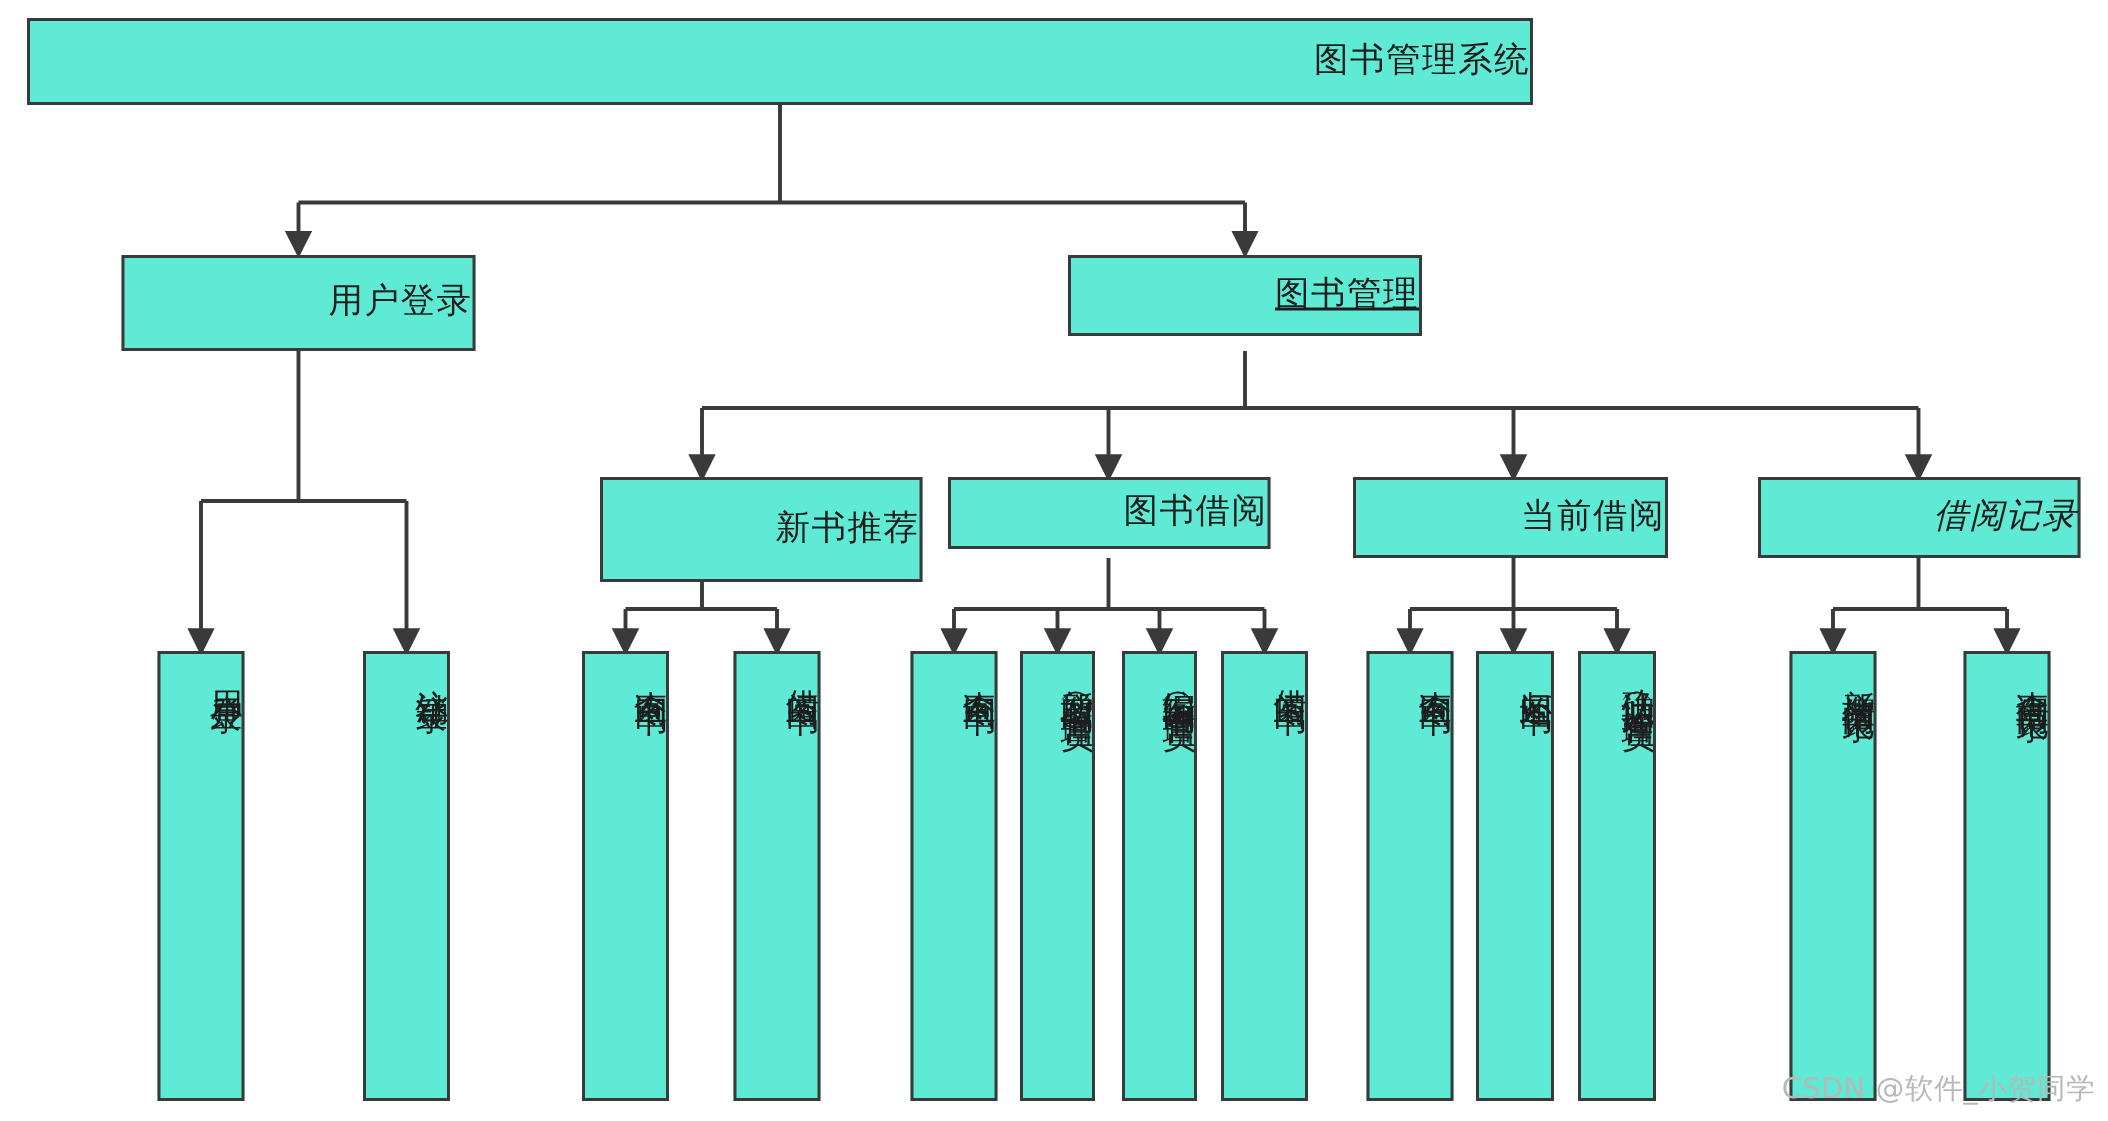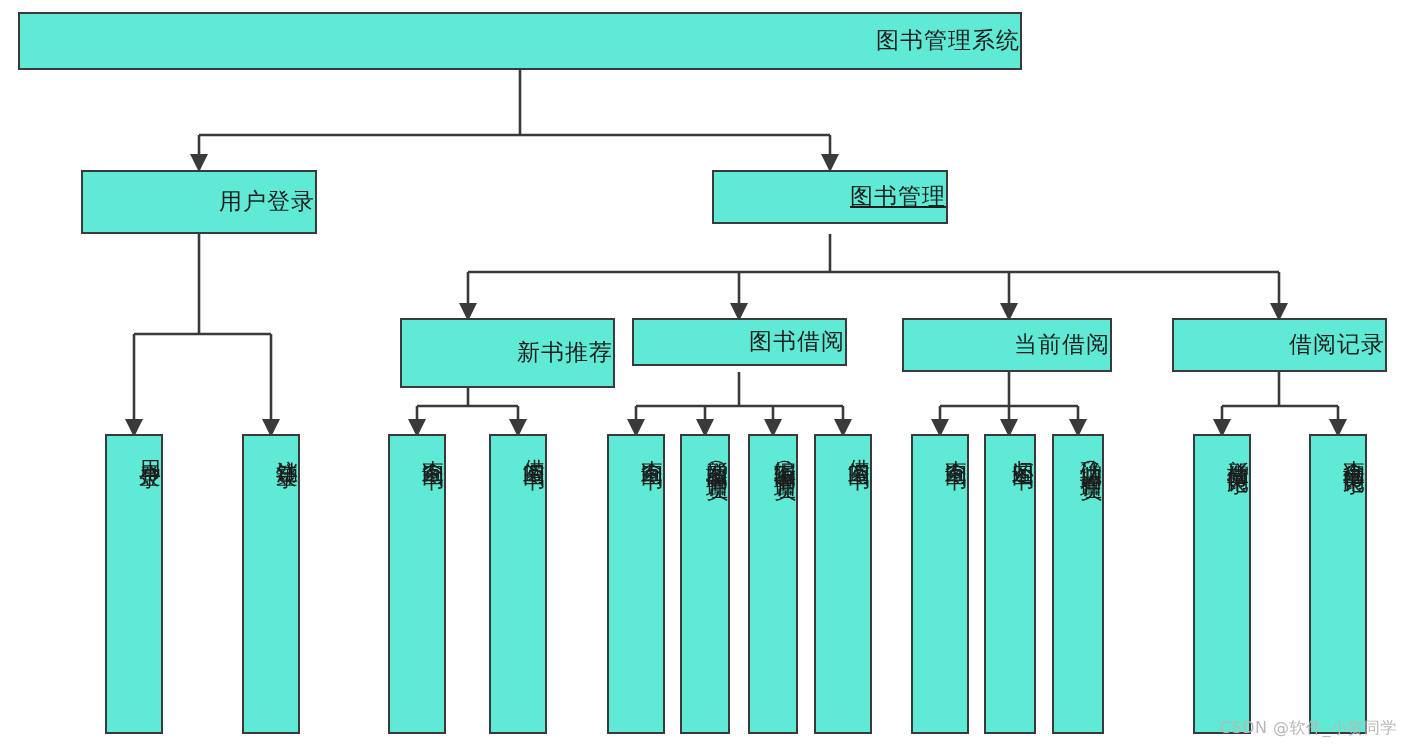--- a/index.html
+++ b/index.html
@@ -65,21 +65,21 @@
     text-orientation: upright;
     font-size: 22px;
     line-height: 1.0;
     letter-spacing: 3px;
     white-space: normal;
   }
   .watermark {
     position: absolute;
     right: 8px;
     bottom: 8px;
-    font-size: 16px;
+    font-size: 19px;
     color: #b8b8b8;
     font-family: "DejaVu Sans", "Liberation Sans", sans-serif;
     letter-spacing: 0.5px;
     z-index: 5;
     white-space: nowrap;
   }
 </style>
 </head>
 <body>
 
@@ -152,21 +152,21 @@
   </div>
 
   <div class="node horiz" style="left:632px; top:318px; width:215px; height:48px;">
     <span class="node-label">图书借阅</span>
   </div>
 
   <div class="node horiz" style="left:902px; top:318px; width:210px; height:54px;">
     <span class="node-label">当前借阅</span>
   </div>
 
-  <div class="node horiz" style="left:1172px; top:318px; width:215px; height:54px;">
+  <div class="node horiz" style="left:1172px; top:318px; width:215px; height:54px;font-style:italic;">
     <span class="node-label">借阅记录</span>
   </div>
 
   <div class="node leaf" style="left:105px; top:434px; width:58px; height:300px;">
     <span class="node-label">用户登录</span>
   </div>
 
   <div class="node leaf" style="left:242px; top:434px; width:58px; height:300px;">
     <span class="node-label">注销登录</span>
   </div>

